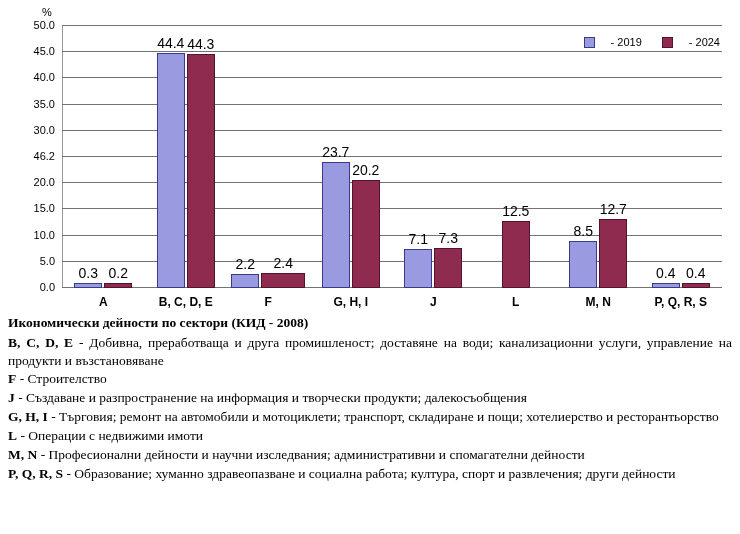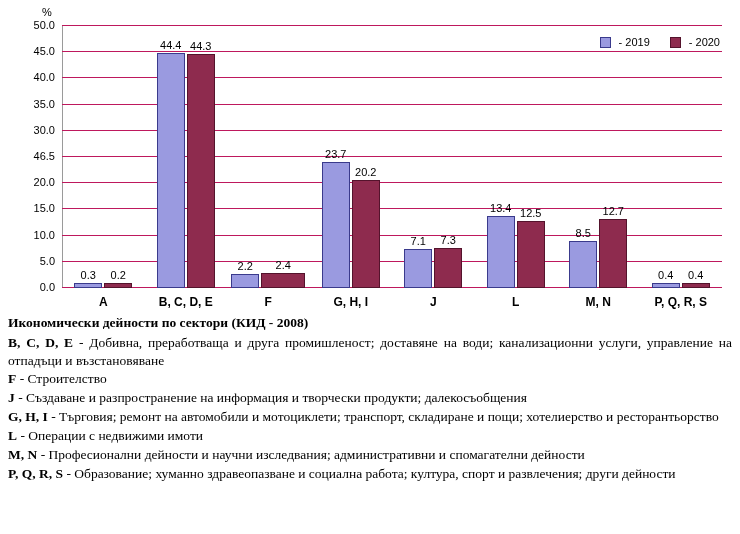--- a/index.html
+++ b/index.html
@@ -38,21 +38,21 @@
     left: 62px;
     top: 26px;
     width: 660px;
     height: 262px;
   }
   .grid-line {
     position: absolute;
     left: 0;
     width: 100%;
     height: 1px;
-    background: #be185d;
+    background: #737373;
   }
   .axis-line-bottom {
     position: absolute;
     left: 0;
     bottom: 0;
     width: 100%;
     height: 1px;
     background: #9a9a9a;
   }
   .axis-line-left {
@@ -107,21 +107,21 @@
   .bar.s2020 {
     background: #8e2b4e;
     border: 1px solid #54132c;
   }
   .bar .val {
     position: absolute;
     bottom: 100%;
     left: 50%;
     transform: translateX(-50%);
     margin-bottom: 3px;
-    font-size: 11px;
+    font-size: 14px;
     font-family: "Liberation Sans", sans-serif;
     color: #000;
     white-space: nowrap;
   }
   .x-label {
     position: absolute;
     top: 100%;
     left: 0;
     right: 0;
     margin-top: 7px;
@@ -135,21 +135,21 @@
     right: 20px;
     top: 36px;
     display: flex;
     gap: 20px;
     font-size: 11px;
     font-family: "Liberation Sans", sans-serif;
   }
   .legend-item {
     display: flex;
     align-items: center;
-    gap: 8px;
+    gap: 16px;
   }
   .legend-swatch {
     width: 9px;
     height: 9px;
     display: inline-block;
   }
   .legend-swatch.s2019 {
     background: #9a9ae0;
     border: 1px solid #3a3a8c;
   }
@@ -187,21 +187,21 @@
   <div class="chart-wrap">
     <div class="y-unit">%</div>
 
     <div class="legend">
       <div class="legend-item">
         <span class="legend-swatch s2019"></span>
         <span>- 2019</span>
       </div>
       <div class="legend-item">
         <span class="legend-swatch s2020"></span>
-        <span>- 2020</span>
+        <span>- 2024</span>
       </div>
     </div>
 
     <div class="plot">
       <div class="axis-line-left"></div>
       <div class="axis-line-bottom"></div>
       <div id="gridlines">
           <div class="grid-line" style="bottom: 0%;">
             <span class="y-tick">0.0</span>
           </div>
@@ -211,21 +211,21 @@
           <div class="grid-line" style="bottom: 20%;">
             <span class="y-tick">10.0</span>
           </div>
           <div class="grid-line" style="bottom: 30%;">
             <span class="y-tick">15.0</span>
           </div>
           <div class="grid-line" style="bottom: 40%;">
             <span class="y-tick">20.0</span>
           </div>
           <div class="grid-line" style="bottom: 50%;">
-            <span class="y-tick">46.5</span>
+            <span class="y-tick">46.2</span>
           </div>
           <div class="grid-line" style="bottom: 60%;">
             <span class="y-tick">30.0</span>
           </div>
           <div class="grid-line" style="bottom: 70%;">
             <span class="y-tick">35.0</span>
           </div>
           <div class="grid-line" style="bottom: 80%;">
             <span class="y-tick">40.0</span>
           </div>
@@ -287,23 +287,20 @@
                 <span class="val">7.1</span>
               </div>
               <div class="bar s2020" style="height: 14.6%;">
                 <span class="val">7.3</span>
               </div>
             </div>
             <div class="x-label">J</div>
           </div>
           <div class="cat">
             <div class="bars">
-              <div class="bar s2019" style="height: 26.8%;">
-                <span class="val">13.4</span>
-              </div>
               <div class="bar s2020" style="height: 25%;">
                 <span class="val">12.5</span>
               </div>
             </div>
             <div class="x-label">L</div>
           </div>
           <div class="cat">
             <div class="bars">
               <div class="bar s2019" style="height: 17%;">
                 <span class="val">8.5</span>
@@ -325,21 +322,21 @@
             </div>
             <div class="x-label">P, Q, R, S</div>
           </div>
         </div>
     </div>
   </div>
 
   <div class="notes">
     <div class="notes-title">Икономически дейности по сектори (КИД - 2008)</div>
     <div id="notes-list">
-        <div class="note"><b>B, C, D, E</b><span> - Добивна, преработваща и друга промишленост; доставяне на води; канализационни услуги, управление на отпадъци и възстановяване</span></div>
+        <div class="note"><b>B, C, D, E</b><span> - Добивна, преработваща и друга промишленост; доставяне на води; канализационни услуги, управление на продукти и възстановяване</span></div>
         <div class="note"><b>F</b><span> - Строителство</span></div>
         <div class="note"><b>J</b><span> - Създаване и разпространение на информация и творчески продукти; далекосъобщения</span></div>
         <div class="note"><b>G, H, I</b><span> - Търговия; ремонт на автомобили и мотоциклети; транспорт, складиране и пощи; хотелиерство и ресторантьорство</span></div>
         <div class="note"><b>L</b><span> - Операции с недвижими имоти</span></div>
         <div class="note"><b>M, N</b><span> - Професионални дейности и научни изследвания; административни и спомагателни дейности</span></div>
         <div class="note"><b>P, Q, R, S</b><span> - Образование; хуманно здравеопазване и социална работа; култура, спорт и развлечения; други дейности</span></div>
       </div>
   </div>
 
 </div>

